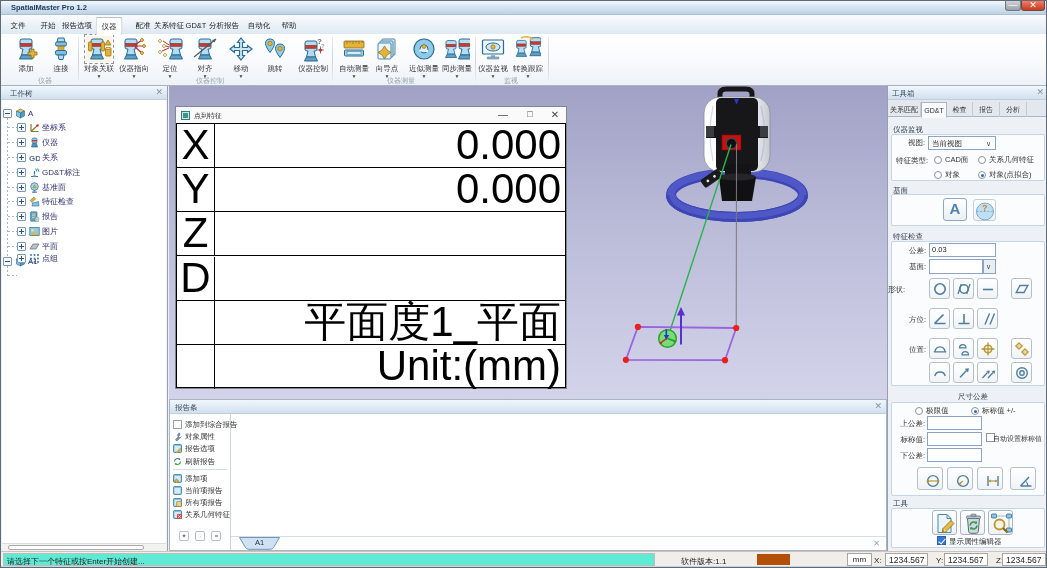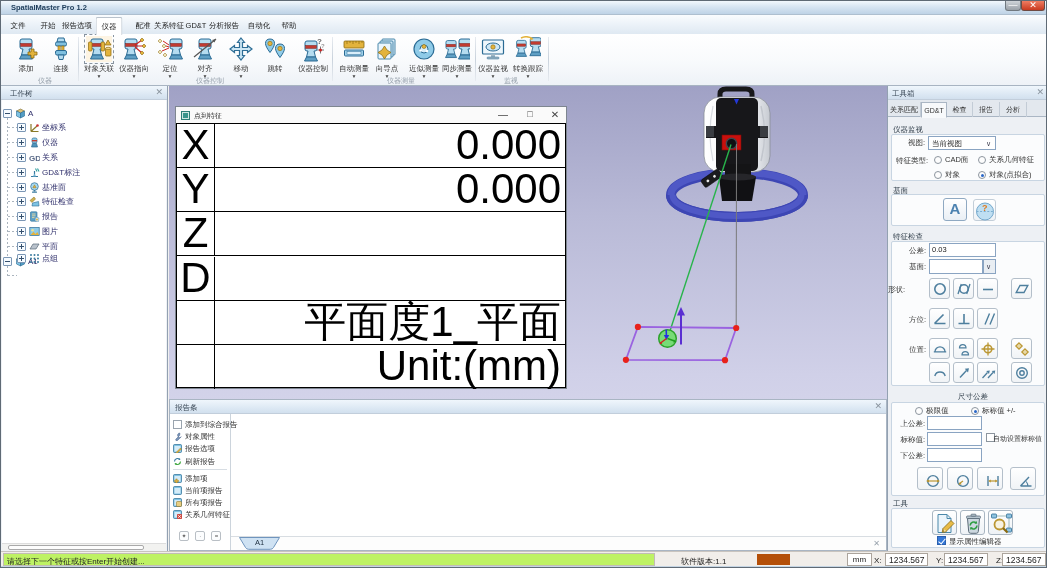--- a/index.html
+++ b/index.html
@@ -114,21 +114,21 @@
   .cbox.on { background:#3478d8; border-color:#2a5fae; }
   .cbox.on:after { content:""; position:absolute; left:2px; top:0px; width:3px; height:6px; border:solid #fff; border-width:0 1.5px 1.5px 0; transform:rotate(40deg); }
   .tool-btn { position:absolute; width:25px; height:25px; background:linear-gradient(180deg,#ffffff,#eef2f6); border:1px solid #a9b6c2; border-radius:3px; }
   .tool-btn svg { position:absolute; left:1px; top:1px; }
   #datum-a { position:absolute; background:linear-gradient(180deg,#ffffff,#e9eff5); border:1px solid #8fa9c2; border-radius:3px;
     font-size:15px; font-weight:bold; color:#4c82b0; text-align:center; line-height:20px; }
   #datum-sphere { position:absolute; background:linear-gradient(180deg,#ffffff,#eef2f6); border:1px solid #c3ced8; border-radius:3px; }
 
   
   #statusbar { position:absolute; left:0; top:550px; width:100%; height:18px; background:#f1eeea; border-top:1px solid #c9c4be; }
-  #status-msg-box { position:absolute; left:2px; top:1px; width:652px; height:13px; border:1px solid #c2bcb5; background:#bef264; }
+  #status-msg-box { position:absolute; left:2px; top:1px; width:652px; height:13px; border:1px solid #c2bcb5; background:#5eead4; }
   #status-msg { position:absolute; left:3px; top:2px; font-size:8px; color:#222; white-space:nowrap; }
   #status-version { position:absolute; left:680px; top:4px; font-size:8px; color:#222; }
   #status-progress { position:absolute; left:756px; top:2px; width:33px; height:11px; background:#b44f08; }
   #status-unit { position:absolute; left:846px; top:1px; width:25px; height:13px; background:#fff; border:1px solid #aba49c; font-size:8px; color:#222; text-align:center; line-height:12px; }
   .coord-label { position:absolute; top:4px; font-size:8px; color:#222; }
   .coord-box { position:absolute; top:1px; height:13px; background:#fff; border:1px solid #aba49c; font-size:8.5px; color:#222; padding:1px 0 0 3px; }
   #status-strip { position:absolute; left:0; top:565px; width:100%; height:3px; background:linear-gradient(180deg,#cfdde9,#8fabc1); }
 </style>
 </head>
 <body>

